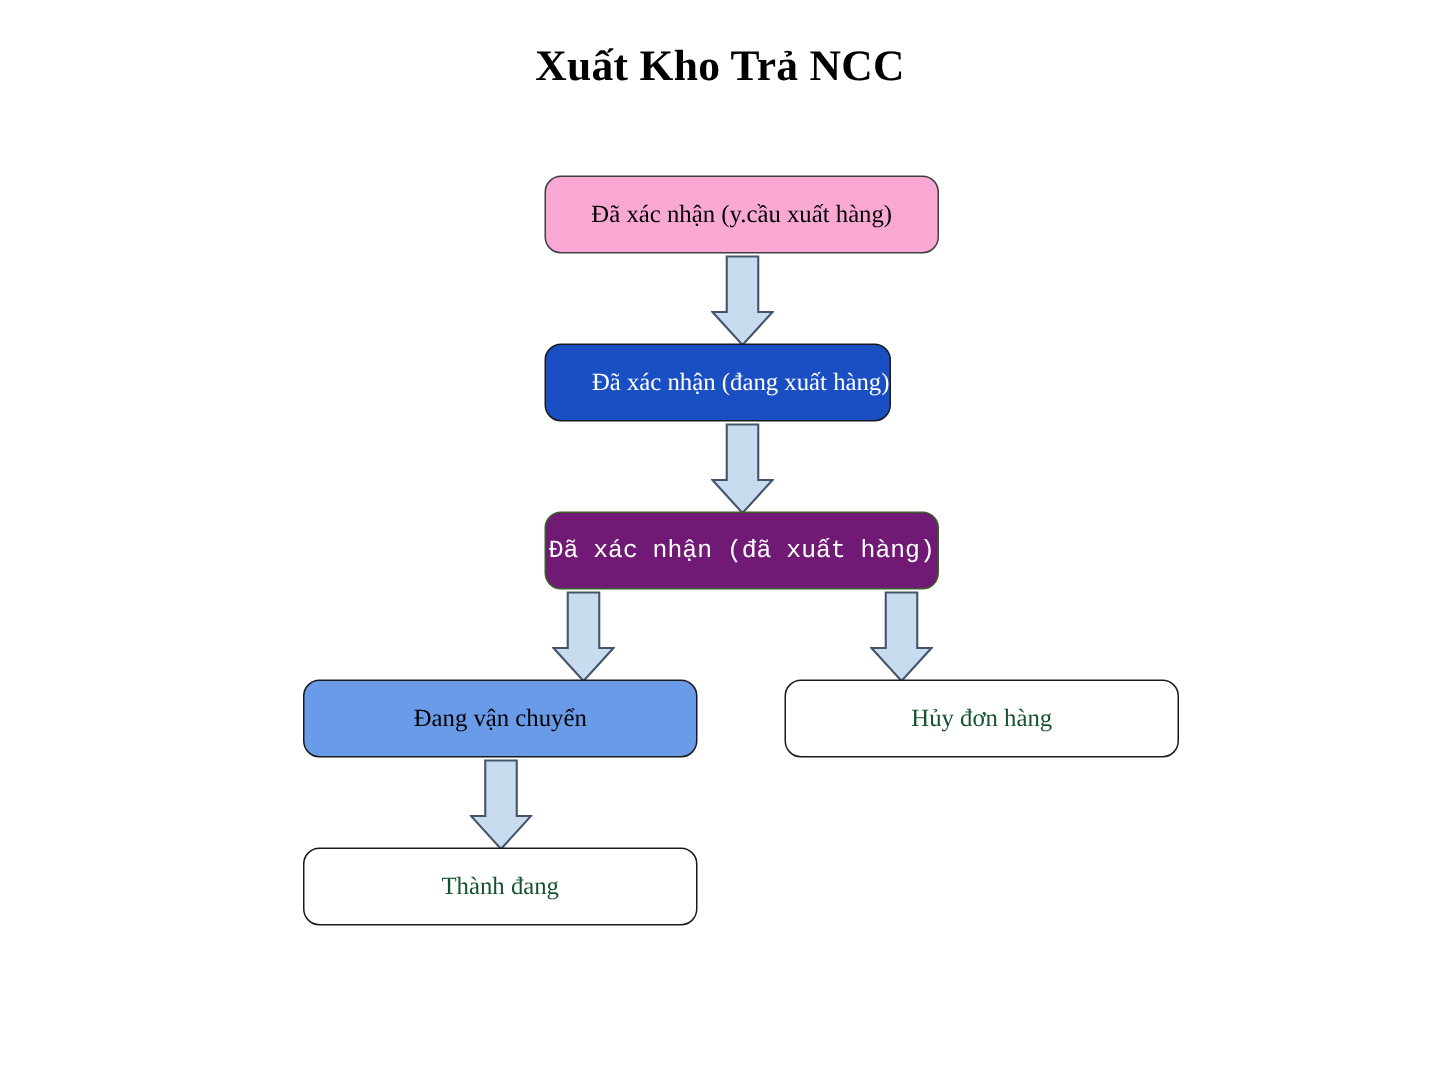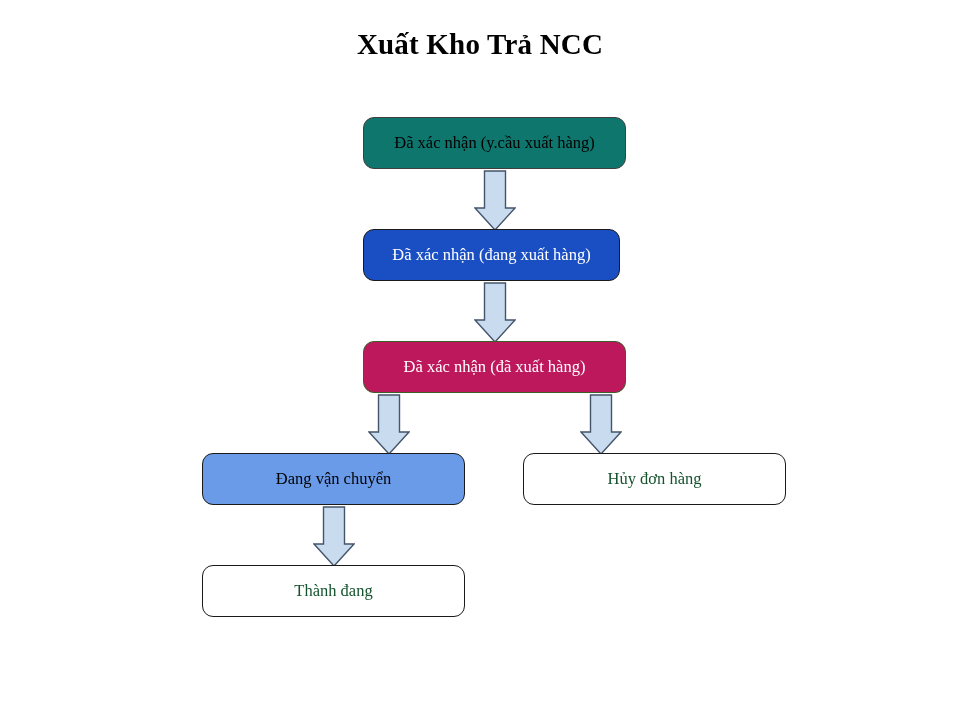--- a/index.html
+++ b/index.html
@@ -39,33 +39,34 @@
     align-items: center;
     justify-content: center;
     font-size: 16.5px;
     line-height: 1.15;
     text-align: center;
     white-space: nowrap;
     font-family: "Liberation Serif", "DejaVu Serif", serif;
   }
 
   .node-gold {
-    background: #0f766e;
+    background: #f9a8d4;
     border: 1.6px solid #3f3f3f;
     color: #000000;
   }
   .node-deepblue {
     background: #1a4fc4;
     border: 1.6px solid #1a1a1a;
     color: #ffffff;
   }
   .node-green {
-    background: #be185d;
+    background: #701a75;
     border: 1.6px solid #3a5f28;
     color: #ffffff;
+    font-family: Liberation Mono, monospace;
   }
   .node-midblue {
     background: #6a9be8;
     border: 1.6px solid #1a1a1a;
     color: #000000;
   }
   .node-plain {
     background: #ffffff;
     border: 1.3px solid #1a1a1a;
     color: #14532d;
@@ -89,21 +90,21 @@
   <div class="node node-gold" style="left:363px; top:117px; width:263px; height:52px;">
     <span>Đã xác nhận (y.cầu xuất hàng)</span>
   </div>
 
   <div class="arrow" style="left:474px; top:170px;">
     <svg width="42" height="61" viewBox="0 0 42 61">
       <polygon points="10.5,1 31.5,1 31.5,38 41,38 21,60 1,38 10.5,38" fill="#c9dcef" stroke="#44546a" stroke-width="1.4" stroke-linejoin="miter"></polygon>
     </svg>
   </div>
 
-  <div class="node node-deepblue" style="left:363px; top:229px; width:257px; height:52px;">
+  <div class="node node-deepblue" style="left:363px; top:229px; width:231px; height:52px;justify-content:flex-end;">
     <span>Đã xác nhận (đang xuất hàng)</span>
   </div>
 
   <div class="arrow" style="left:474px; top:282px;">
     <svg width="42" height="61" viewBox="0 0 42 61">
       <polygon points="10.5,1 31.5,1 31.5,38 41,38 21,60 1,38 10.5,38" fill="#c9dcef" stroke="#44546a" stroke-width="1.4" stroke-linejoin="miter"></polygon>
     </svg>
   </div>
 
   <div class="node node-green" style="left:363px; top:341px; width:263px; height:52px;">

